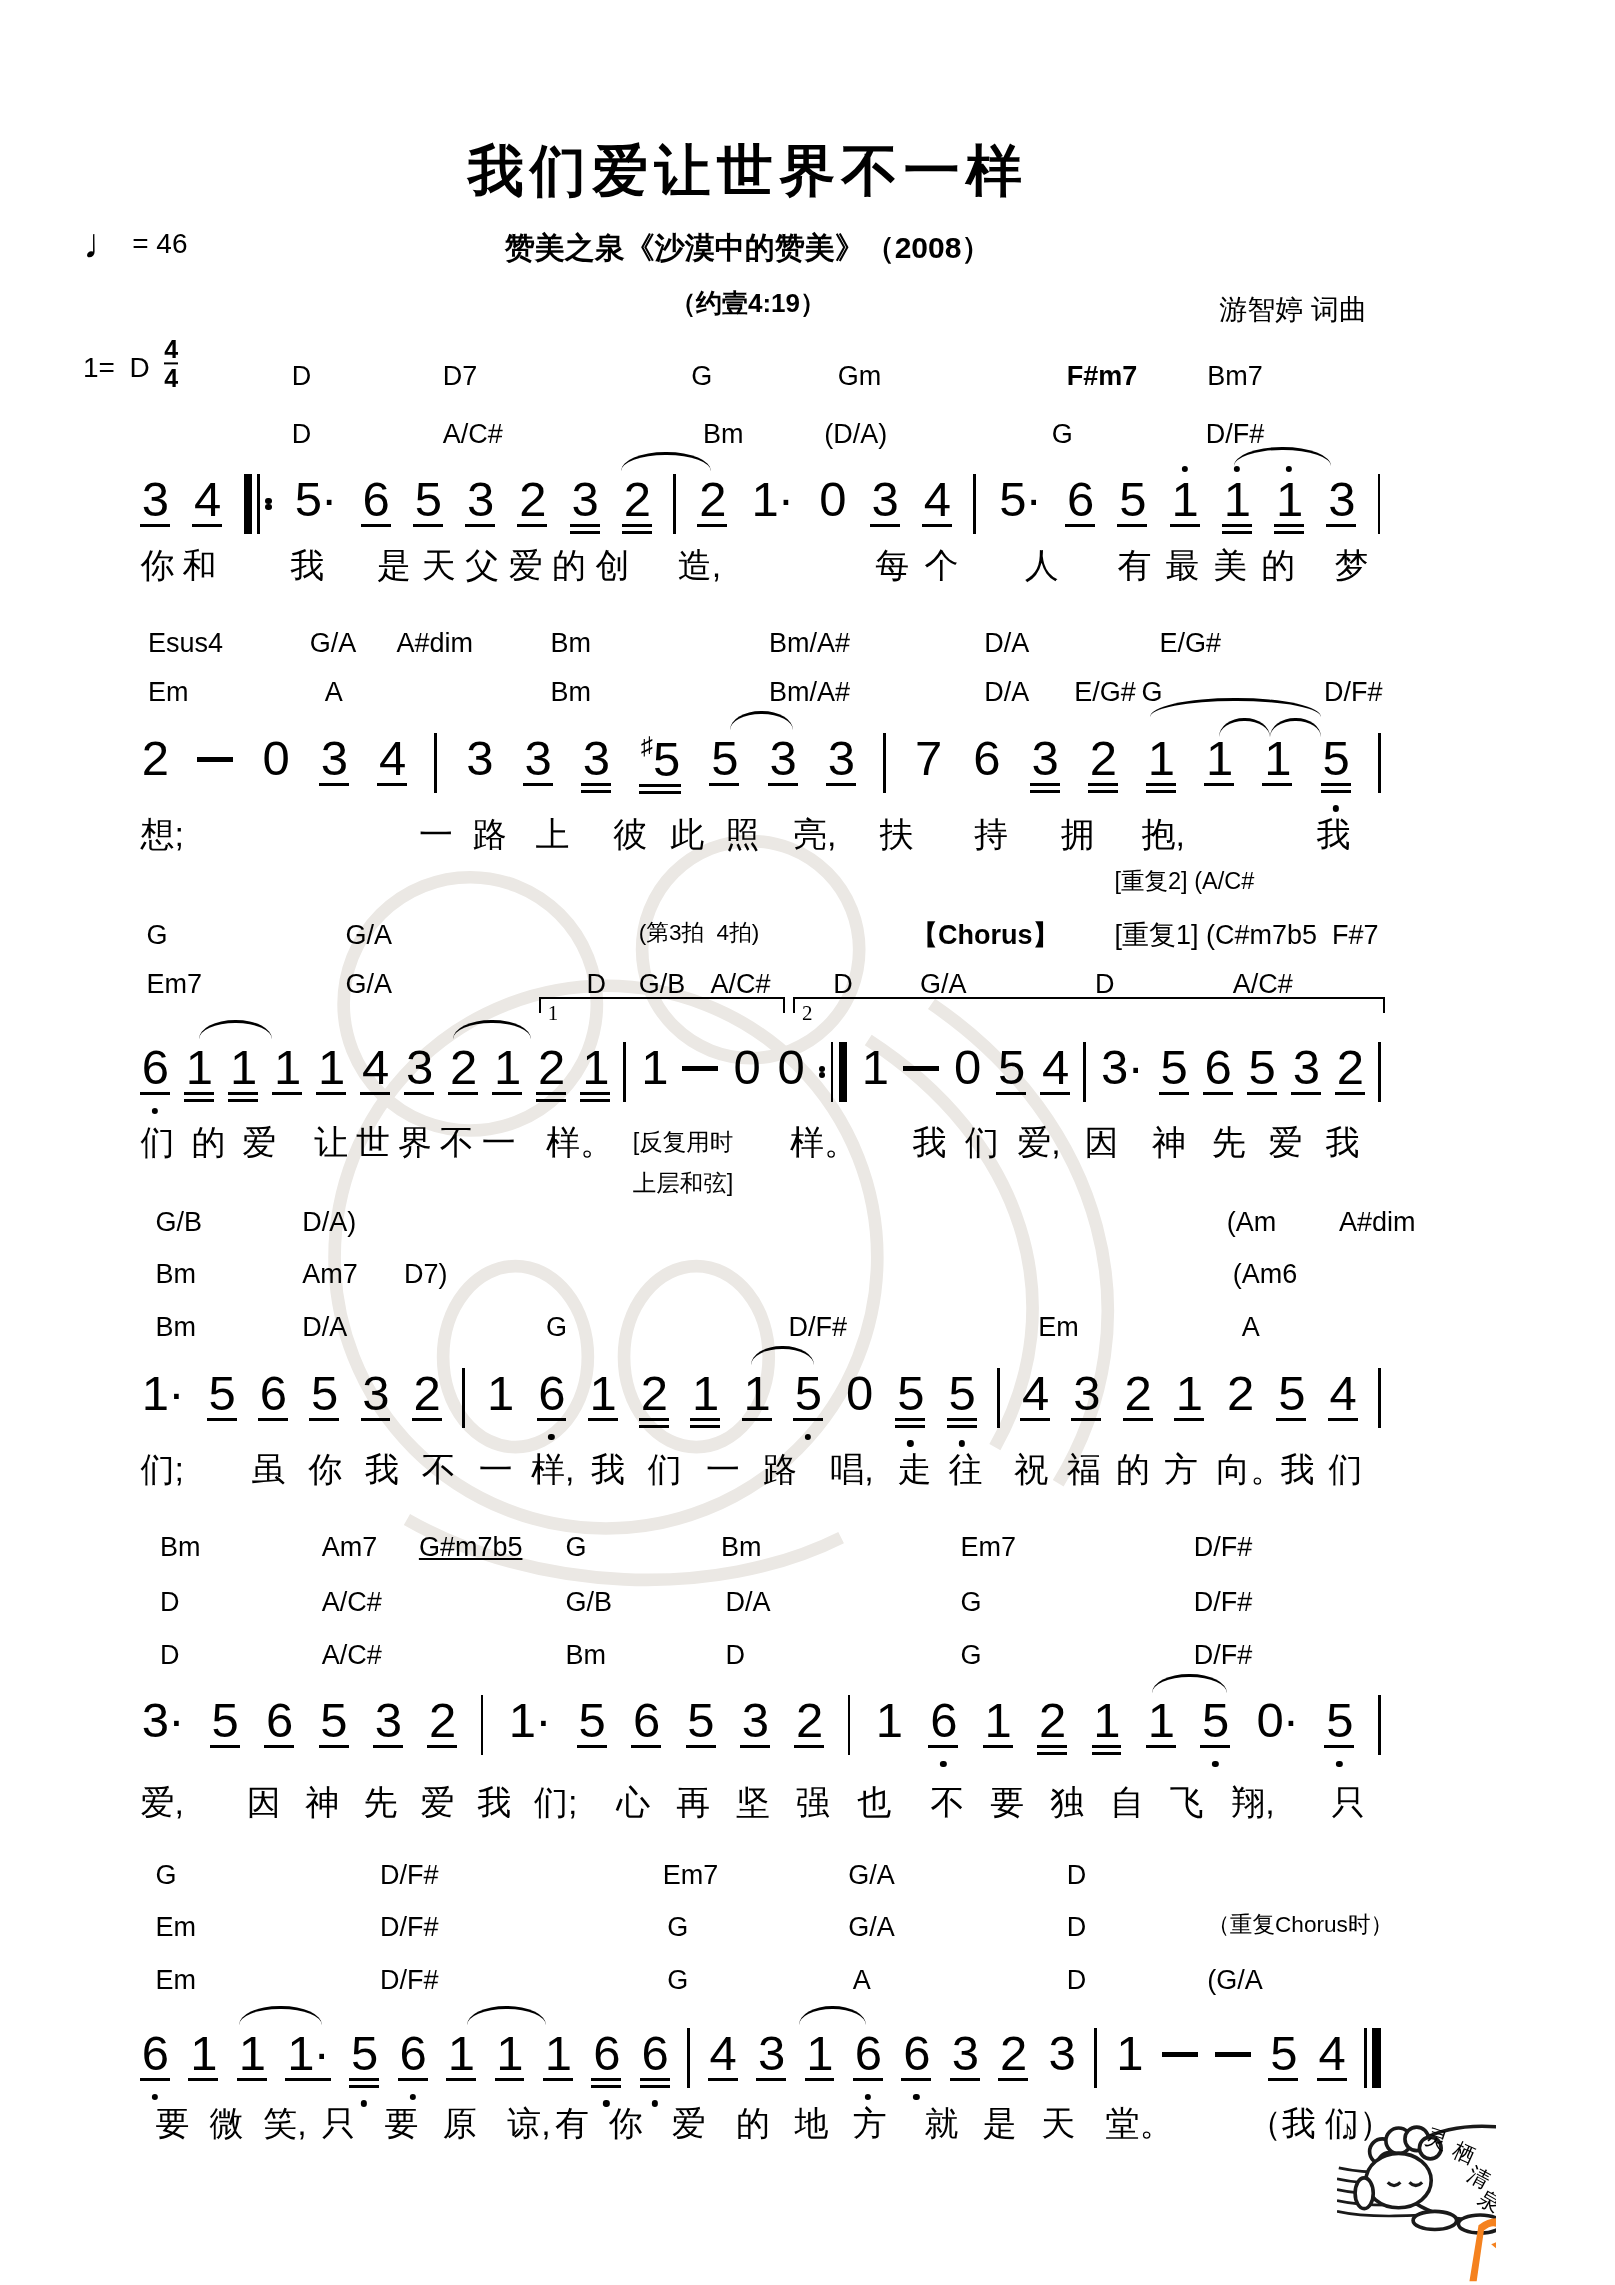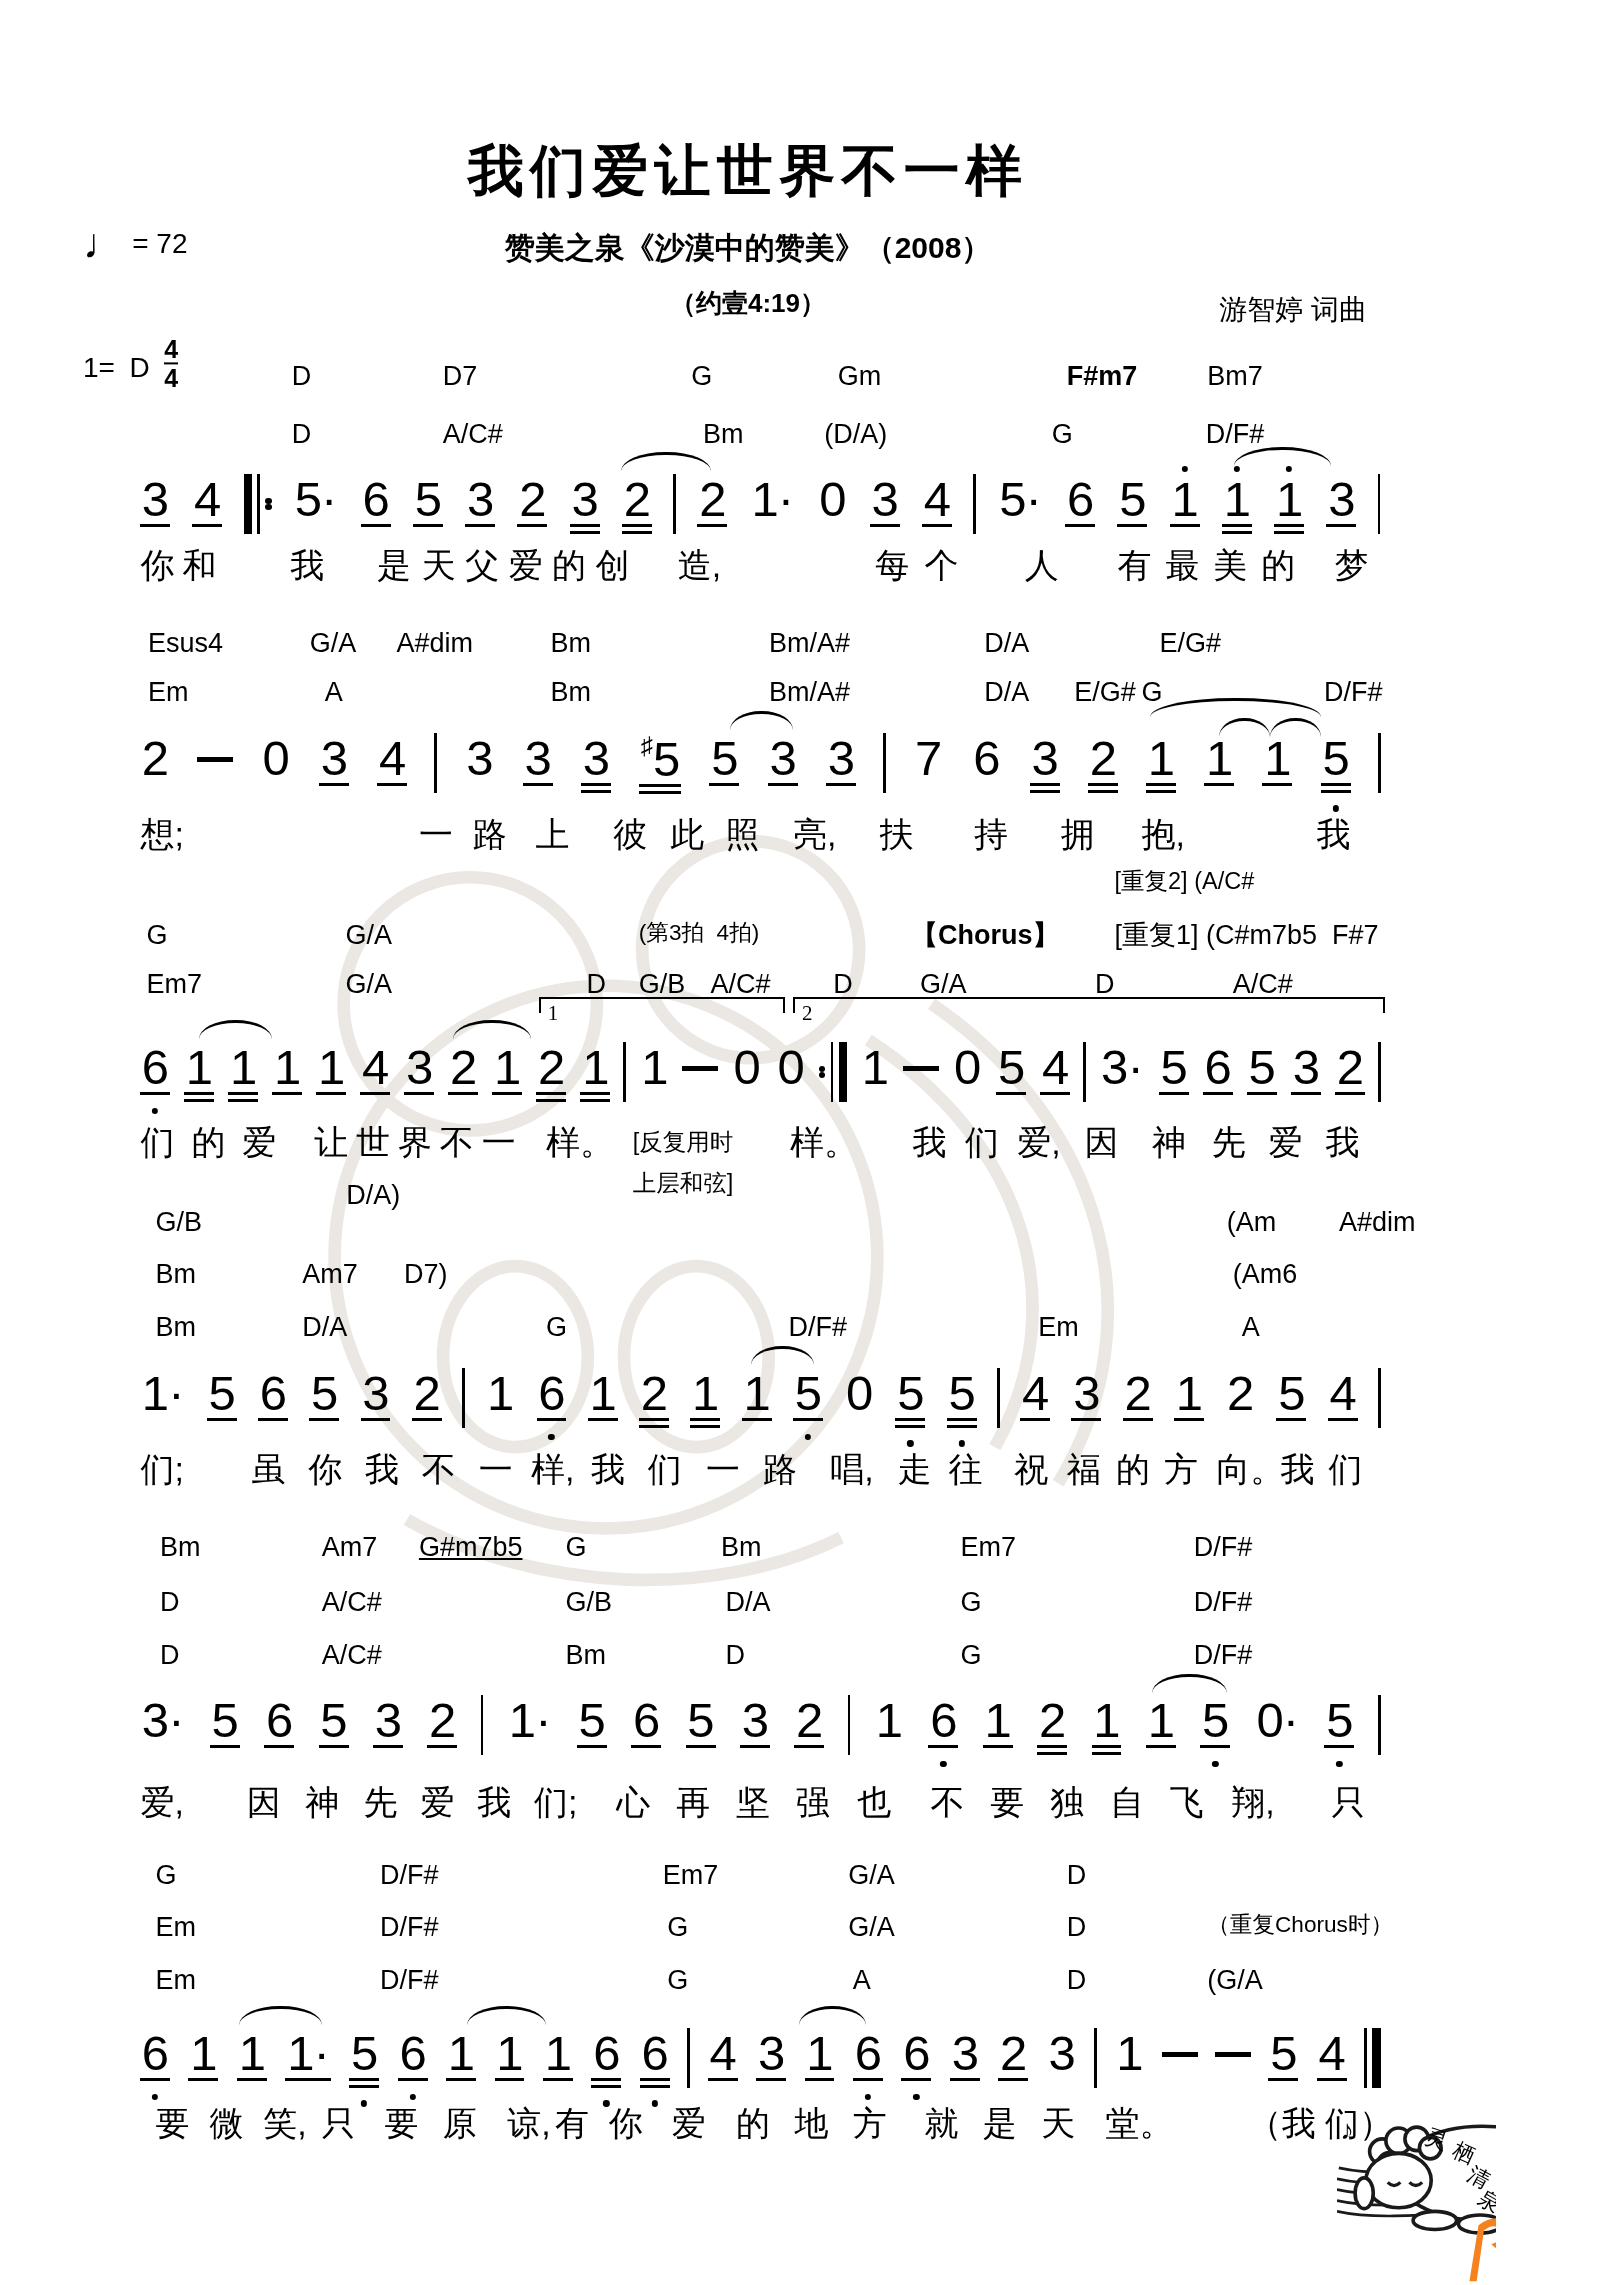--- a/index.html
+++ b/index.html
@@ -63,21 +63,21 @@
       <path d="M690,230 C860,340 920,520 830,680"></path>
       <path d="M760,190 C950,320 1010,540 900,720"></path>
       <path d="M180,760 C320,840 520,850 660,780"></path>
     </g>
   </svg>
 
   <div class="hdr">
     <h1 class="title">我们爱让世界不一样</h1>
     <div class="tempo">
       <span class="glyph">♩</span>
-      <span>= 72</span>
+      <span>= 46</span>
     </div>
     <div class="subtitle">赞美之泉《沙漠中的赞美》（2008）</div>
     <div class="scripture">（约壹4:19）</div>
     <div class="credit">游智婷 词曲</div>
     <div class="keyline">
       <span>1=</span>
       <span>D</span>
       <span class="ts">
         <b>4</b>
         <b class="tsb">4</b>
@@ -303,21 +303,21 @@
       <div class="lyr" style="left: 52.8%; top: 1120px;">样。</div>
       <div class="lyr" style="left: 61%; top: 1120px;">我</div>
       <div class="lyr" style="left: 64.5%; top: 1120px;">们</div>
       <div class="lyr" style="left: 68%; top: 1120px;">爱,</div>
       <div class="lyr" style="left: 72.5%; top: 1120px;">因</div>
       <div class="lyr" style="left: 77%; top: 1120px;">神</div>
       <div class="lyr" style="left: 81%; top: 1120px;">先</div>
       <div class="lyr" style="left: 84.8%; top: 1120px;">爱</div>
       <div class="lyr" style="left: 88.6%; top: 1120px;">我</div>
       <div class="chord" style="left: 10.4%; top: 1208px;">G/B</div>
-      <div class="chord" style="left: 20.2%; top: 1181px; margin-left: 44px;">D/A)</div>
+      <div class="chord" style="left: 20.2%; top: 1208px;">D/A)</div>
       <div class="chord" style="left: 82%; top: 1208px;">(Am</div>
       <div class="chord" style="left: 89.5%; top: 1208px;">A#dim</div>
       <div class="chord" style="left: 10.4%; top: 1260px;">Bm</div>
       <div class="chord" style="left: 20.2%; top: 1260px;">Am7</div>
       <div class="chord" style="left: 27%; top: 1260px;">D7)</div>
       <div class="chord" style="left: 82.4%; top: 1260px;">(Am6</div>
       <div class="chord" style="left: 10.4%; top: 1313px;">Bm</div>
       <div class="chord" style="left: 20.2%; top: 1313px;">D/A</div>
       <div class="chord" style="left: 36.5%; top: 1313px;">G</div>
       <div class="chord" style="left: 52.7%; top: 1313px;">D/F#</div>

